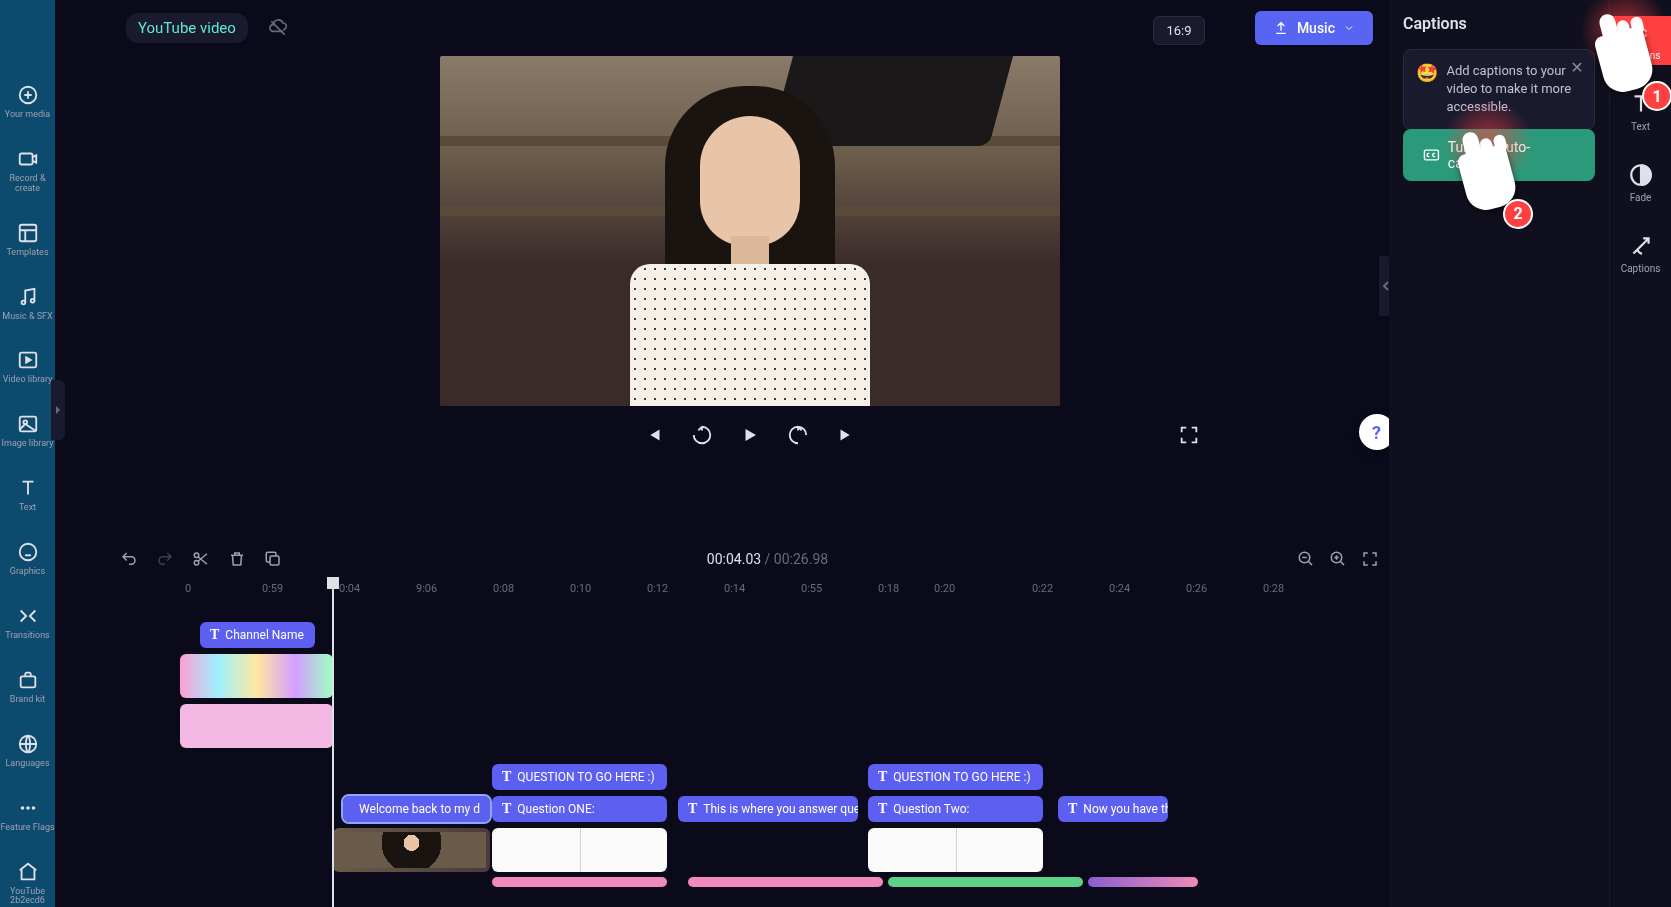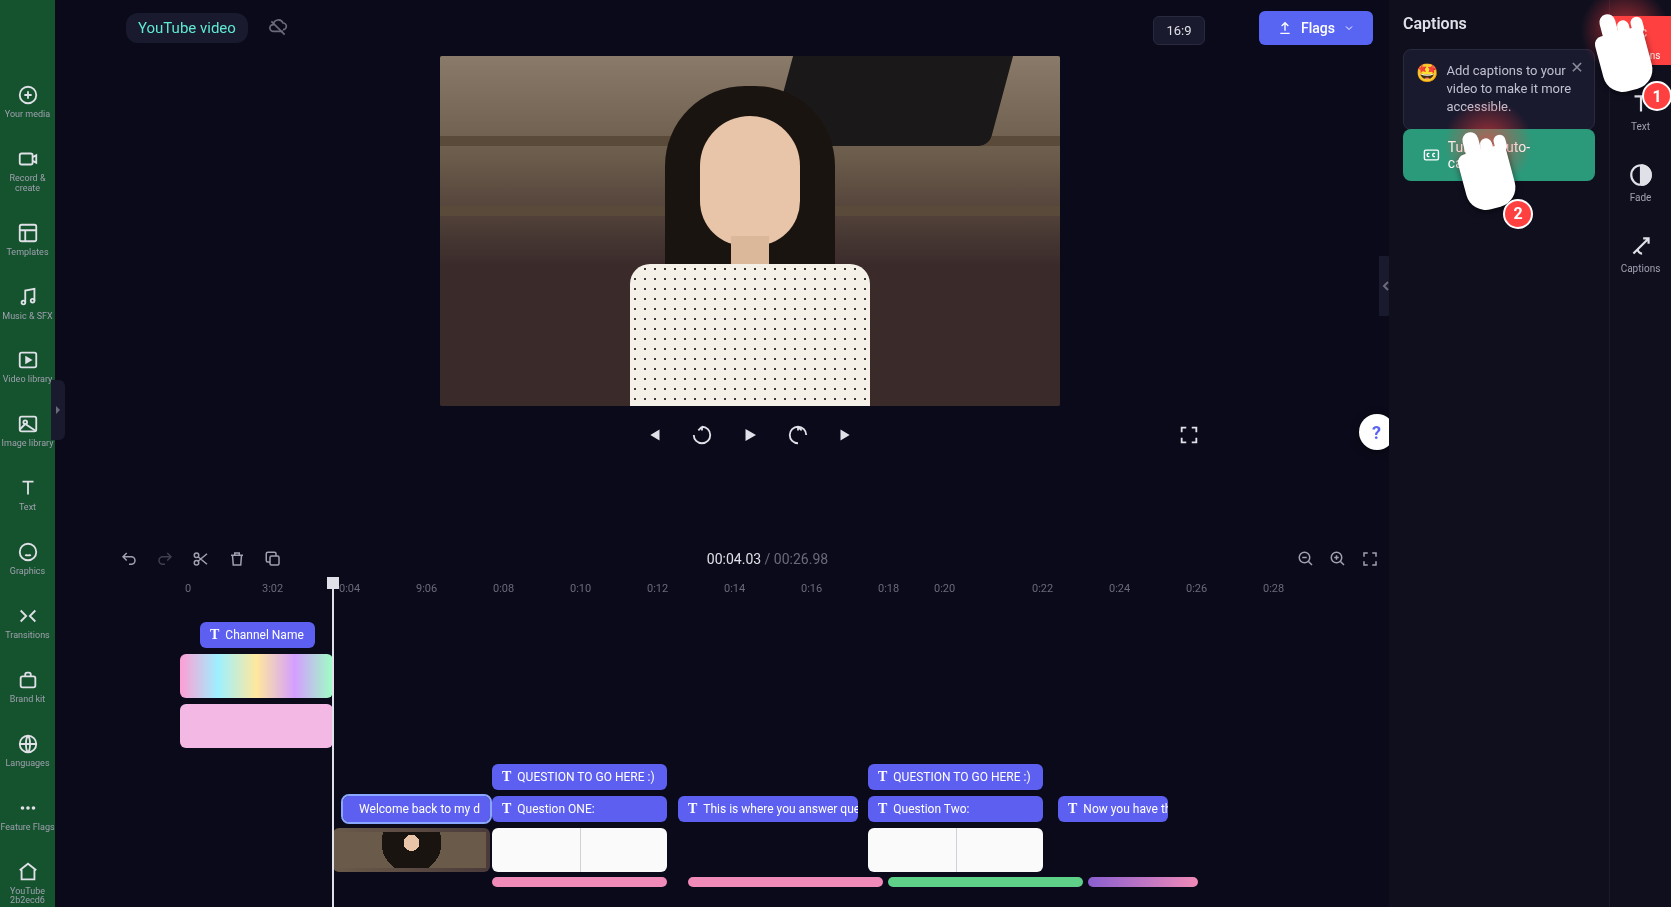--- a/index.html
+++ b/index.html
@@ -2,21 +2,21 @@
 <html><head>
   <meta charset="utf-8">
   <style>
     * { margin: 0; padding: 0; box-sizing: border-box; font-family: -apple-system, BlinkMacSystemFont, "Segoe UI", Roboto, sans-serif; }
     body { background: #0a0a1a; color: #e0e0e8; width: 1671px; height: 907px; overflow: hidden; display: flex; }
     
     .hamburger-col { width: 55px; background: #0a0a1a; border-right: 1px solid #1a1a2e; padding-top: 20px; display: flex; justify-content: center; }
     .hamburger { width: 24px; height: 18px; display: flex; flex-direction: column; justify-content: space-between; cursor: pointer; }
     .hamburger span { height: 2px; background: #e0e0e8; border-radius: 1px; }
     
-    .sidebar { width: 55px; background: #14532d; padding-top: 60px; display: flex; flex-direction: column; align-items: center; gap: 20px; }
+    .sidebar { width: 55px; background: #0c4a6e; padding-top: 60px; display: flex; flex-direction: column; align-items: center; gap: 20px; }
     .sidebar-item { width: 55px; display: flex; flex-direction: column; align-items: center; gap: 4px; cursor: pointer; padding: 4px 0; }
     .sidebar-icon { width: 22px; height: 22px; display: flex; align-items: center; justify-content: center; }
     .sidebar-label { font-size: 9px; color: #a0a0b0; text-align: center; line-height: 1.1; }
     
     .main-area { flex: 1; display: flex; flex-direction: column; background: #0a0a1a; position: relative; }
     .top-bar { height: 56px; display: flex; align-items: center; padding: 0 16px; gap: 12px; }
     .project-title { font-size: 15px; color: #5eead4; padding: 6px 12px; background: #1a1a2e; border-radius: 12px; }
     .cloud-icon { width: 20px; height: 20px; color: #6a6a7a; margin-left: 8px; }
     .spacer { flex: 1; }
     .export-btn { background: #5865f2; color: white; padding: 9px 18px; border-radius: 6px; display: flex; align-items: center; gap: 8px; font-size: 14px; cursor: pointer; font-weight: 500; }
@@ -242,21 +242,21 @@
       <svg viewBox="0 0 24 24" fill="none" stroke="currentColor" stroke-width="2">
           <path d="M18 14a4 4 0 000-8 6 6 0 00-11.5 2A4 4 0 006 16h12"></path>
           <path d="M4 4l16 16"></path>
         </svg>
     </div>
     <div class="spacer"></div>
     <div class="export-btn">
       <svg width="16" height="16" viewBox="0 0 24 24" fill="none" stroke="white" stroke-width="2">
           <path d="M12 16V4M7 9l5-5 5 5M5 20h14"></path>
         </svg>
-      <span>Flags</span>
+      <span>Music</span>
       <svg width="12" height="12" viewBox="0 0 24 24" fill="none" stroke="white" stroke-width="2">
           <path d="M6 9l6 6 6-6"></path>
         </svg>
     </div>
   </div>
 
   <div class="preview-area">
     <div class="canvas-wrap">
       <div class="preview-canvas">
         <div class="preview-image">
@@ -363,28 +363,28 @@
           <svg viewBox="0 0 24 24" fill="none" stroke="currentColor" stroke-width="2">
             <path d="M9 4H4v5M15 4h5v5M9 20H4v-5M15 20h5v-5"></path>
           </svg>
         </div>
     </div>
   </div>
 
   <div class="timeline-area">
     <div class="ruler">
       <span class="ruler-mark" style="left:75px">0</span>
-      <span class="ruler-mark" style="left:152px">3:02</span>
+      <span class="ruler-mark" style="left:152px">0:59</span>
       <span class="ruler-mark" style="left:229px">0:04</span>
       <span class="ruler-mark" style="left:306px">9:06</span>
       <span class="ruler-mark" style="left:383px">0:08</span>
       <span class="ruler-mark" style="left:460px">0:10</span>
       <span class="ruler-mark" style="left:537px">0:12</span>
       <span class="ruler-mark" style="left:614px">0:14</span>
-      <span class="ruler-mark" style="left:691px">0:16</span>
+      <span class="ruler-mark" style="left:691px">0:55</span>
       <span class="ruler-mark" style="left:768px">0:18</span>
       <span class="ruler-mark" style="left:824px">0:20</span>
       <span class="ruler-mark" style="left:922px">0:22</span>
       <span class="ruler-mark" style="left:999px">0:24</span>
       <span class="ruler-mark" style="left:1076px">0:26</span>
       <span class="ruler-mark" style="left:1153px">0:28</span>
     </div>
     <div class="playhead"></div>
 
     <div class="tracks">

